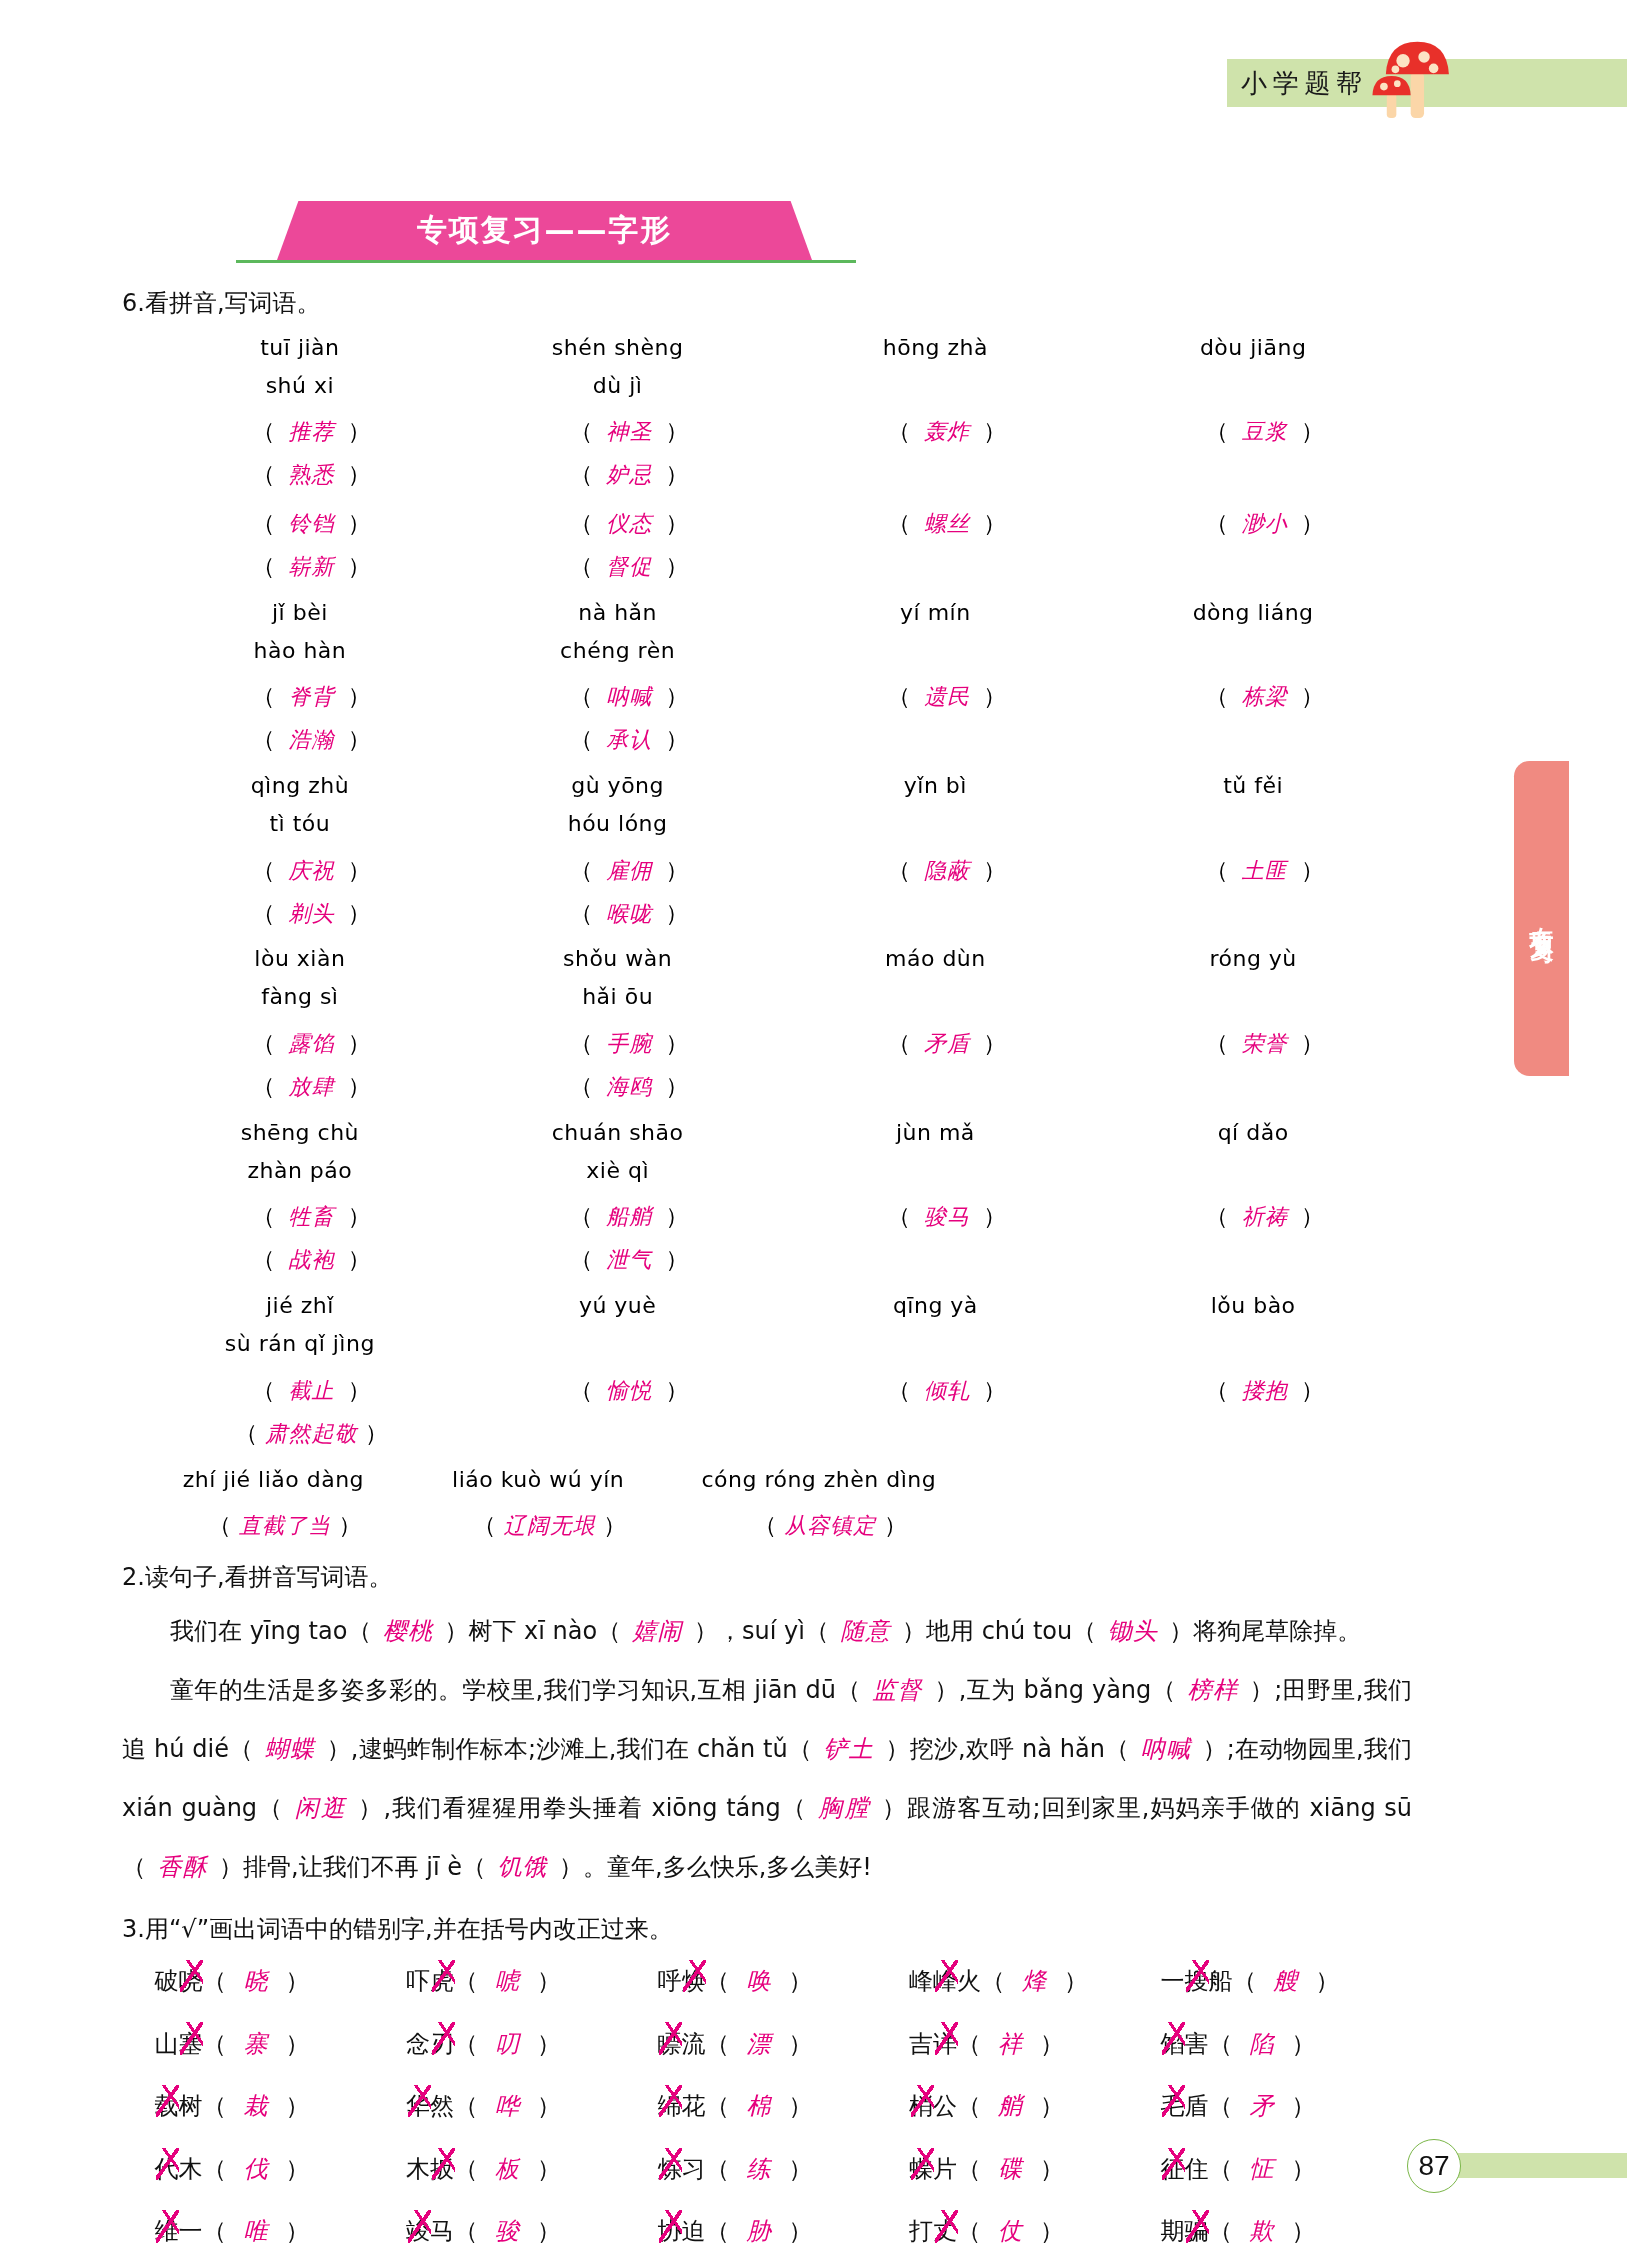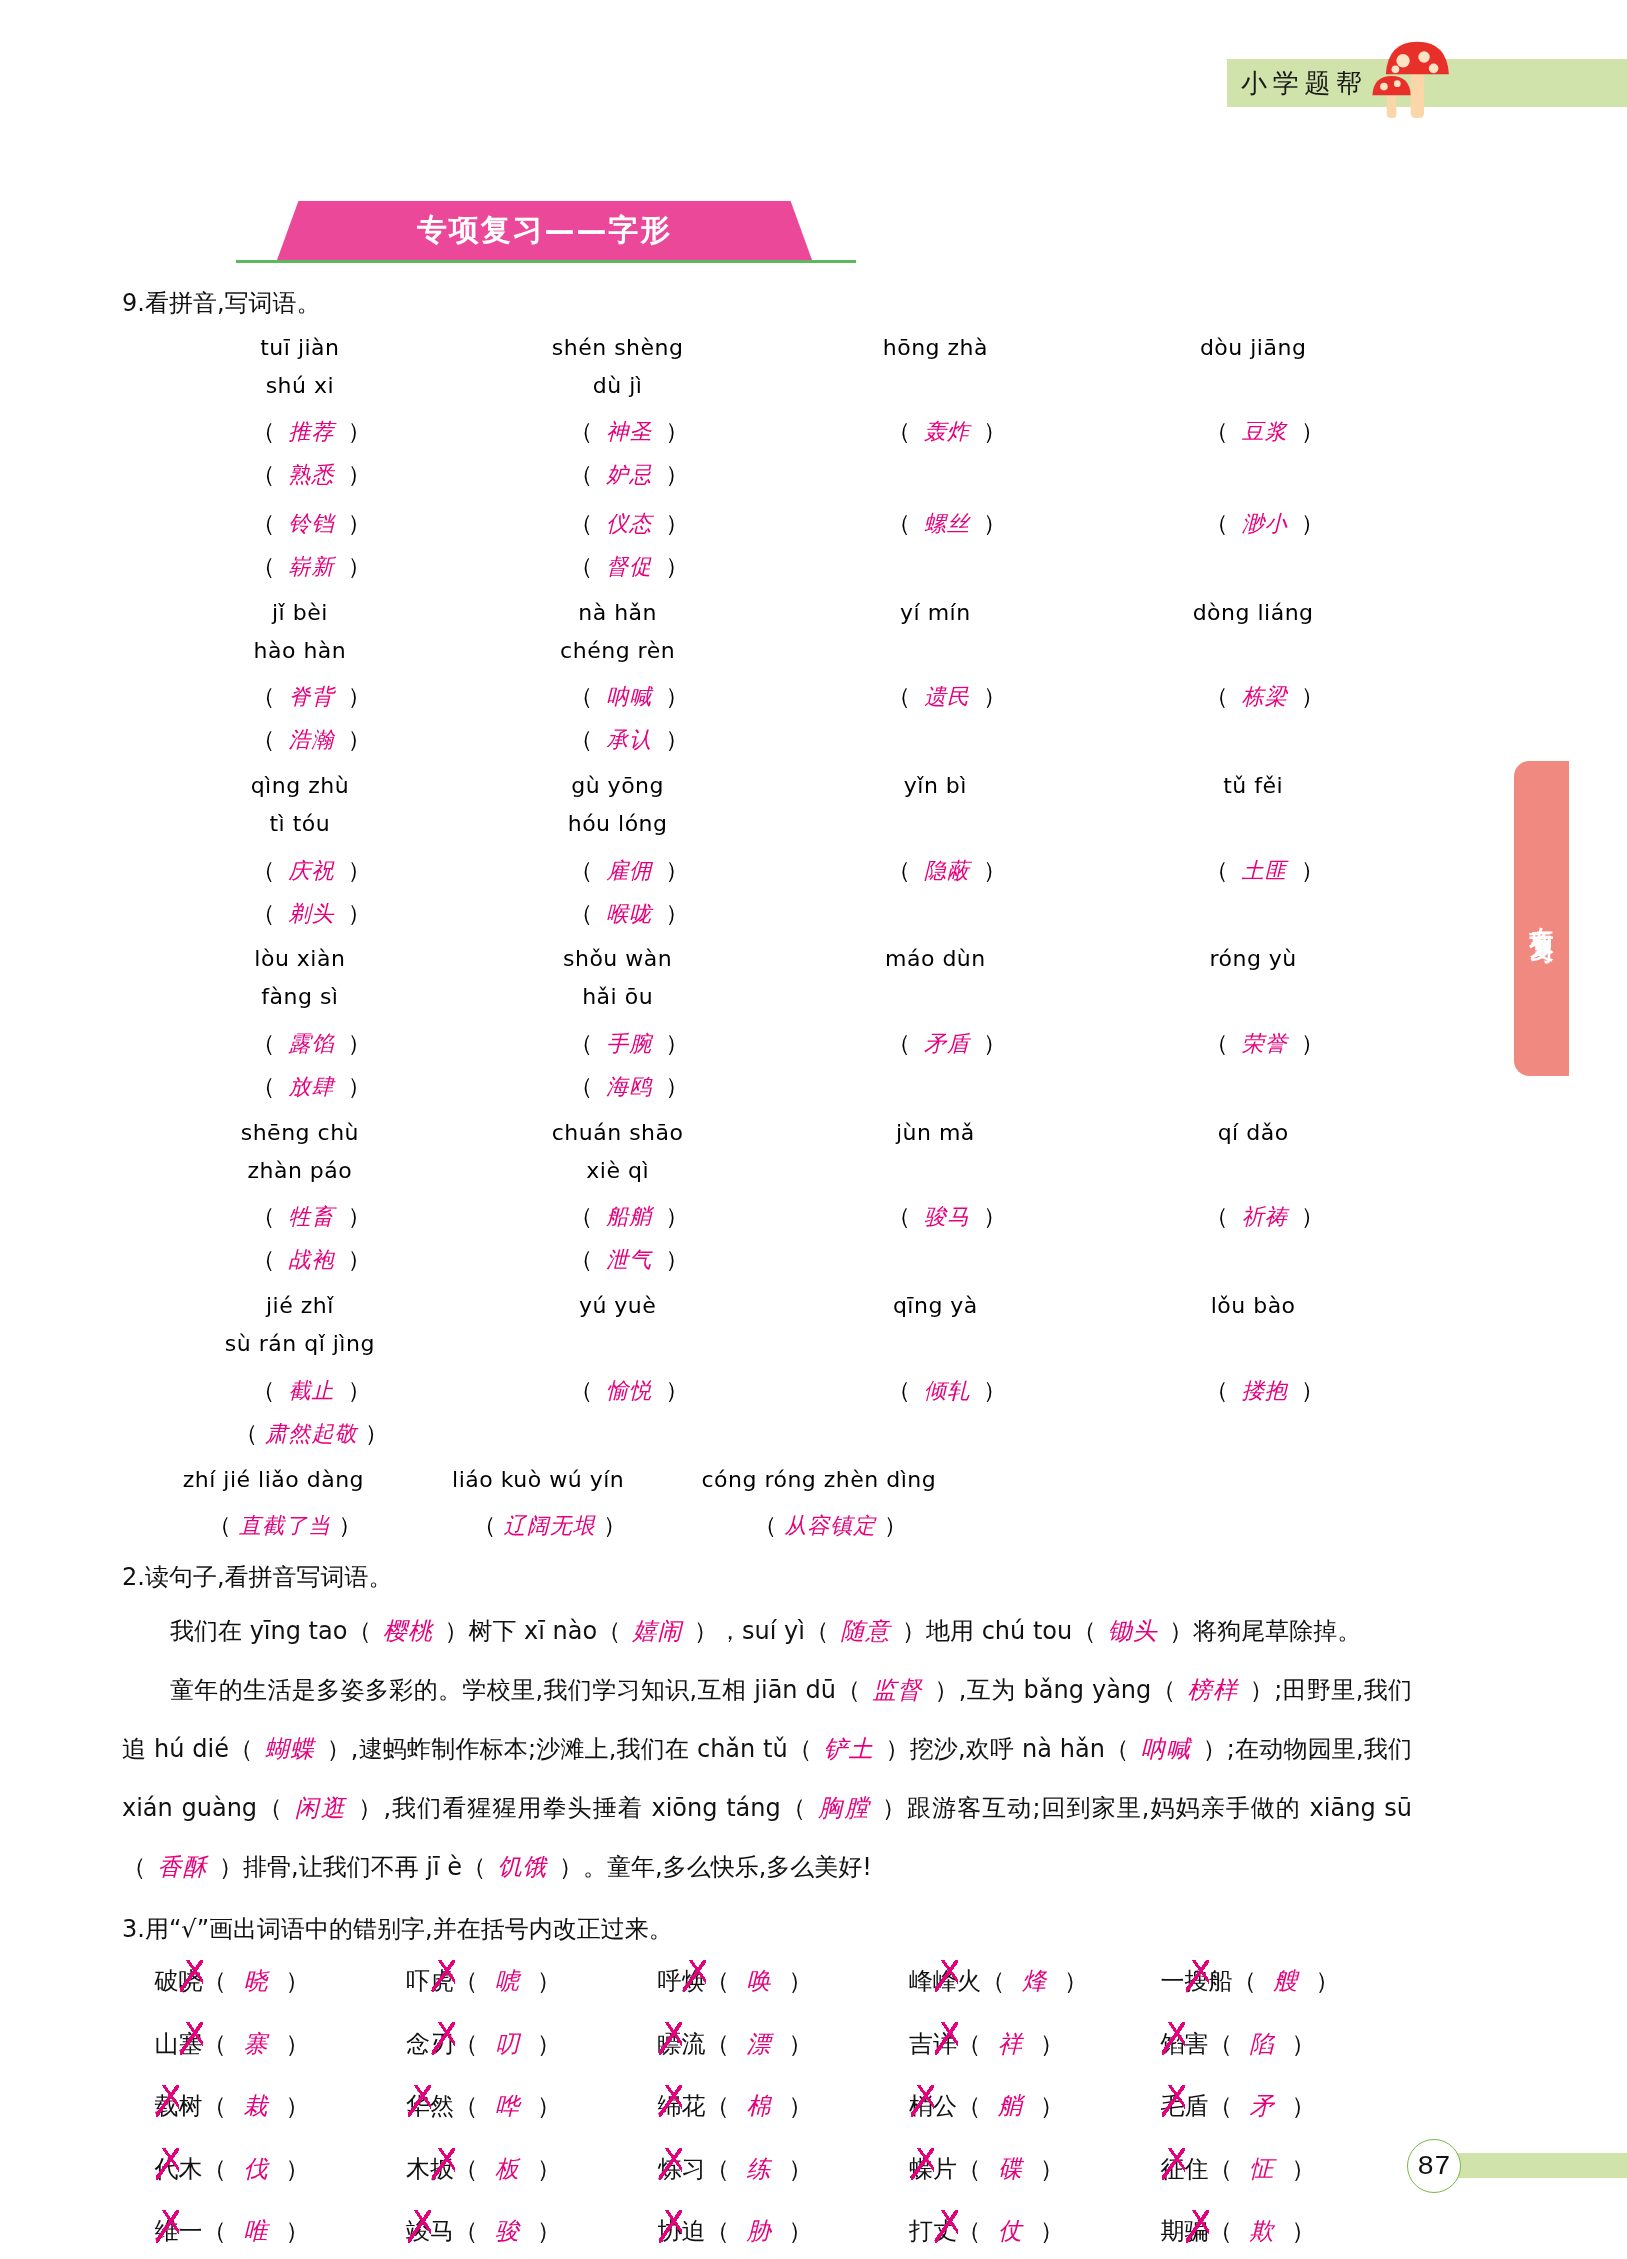--- a/index.html
+++ b/index.html
@@ -222,21 +222,21 @@
     width: 54px;
     height: 54px;
     border-radius: 50%;
     background: #ffffff;
     border: 1.9px solid #7ab648;
     display: flex;
     align-items: center;
     justify-content: center;
     font-size: 28px;
     color: #111;
-    font-family: Liberation Mono, monospace;
+    font-family: Liberation Sans, sans-serif;
   }
 </style>
 </head>
 <body>
 
 <div class="top-band"></div>
 <div class="top-band-label">小学题帮</div>
 <svg class="mushrooms" viewBox="0 0 120 90">
   <rect x="56" y="40" width="14" height="48" rx="5" fill="#fbd6a8"></rect>
   <path d="M30 42 Q32 8 63 8 Q94 8 96 42 Z" fill="#e8302a"></path>
@@ -256,21 +256,21 @@
   </div>
 </div>
 <div class="banner-underline"></div>
 
 <div class="side-tab">
   <span class="side-tab-text">专项复习</span>
 </div>
 
 <div class="content">
 
-  <div class="q-title">9.看拼音,写词语。</div>
+  <div class="q-title">6.看拼音,写词语。</div>
   <div class="ex1" id="ex1">
       <div class="ex1-row">
         <div class="cell"><span class="pinyin">tuī jiàn</span></div>
         <div class="cell"><span class="pinyin">shén shèng</span></div>
         <div class="cell"><span class="pinyin">hōng zhà</span></div>
         <div class="cell"><span class="pinyin">dòu jiāng</span></div>
         <div class="cell"><span class="pinyin">shú xi</span></div>
         <div class="cell"><span class="pinyin">dù jì</span></div>
       </div>
       <div class="ex1-row">

